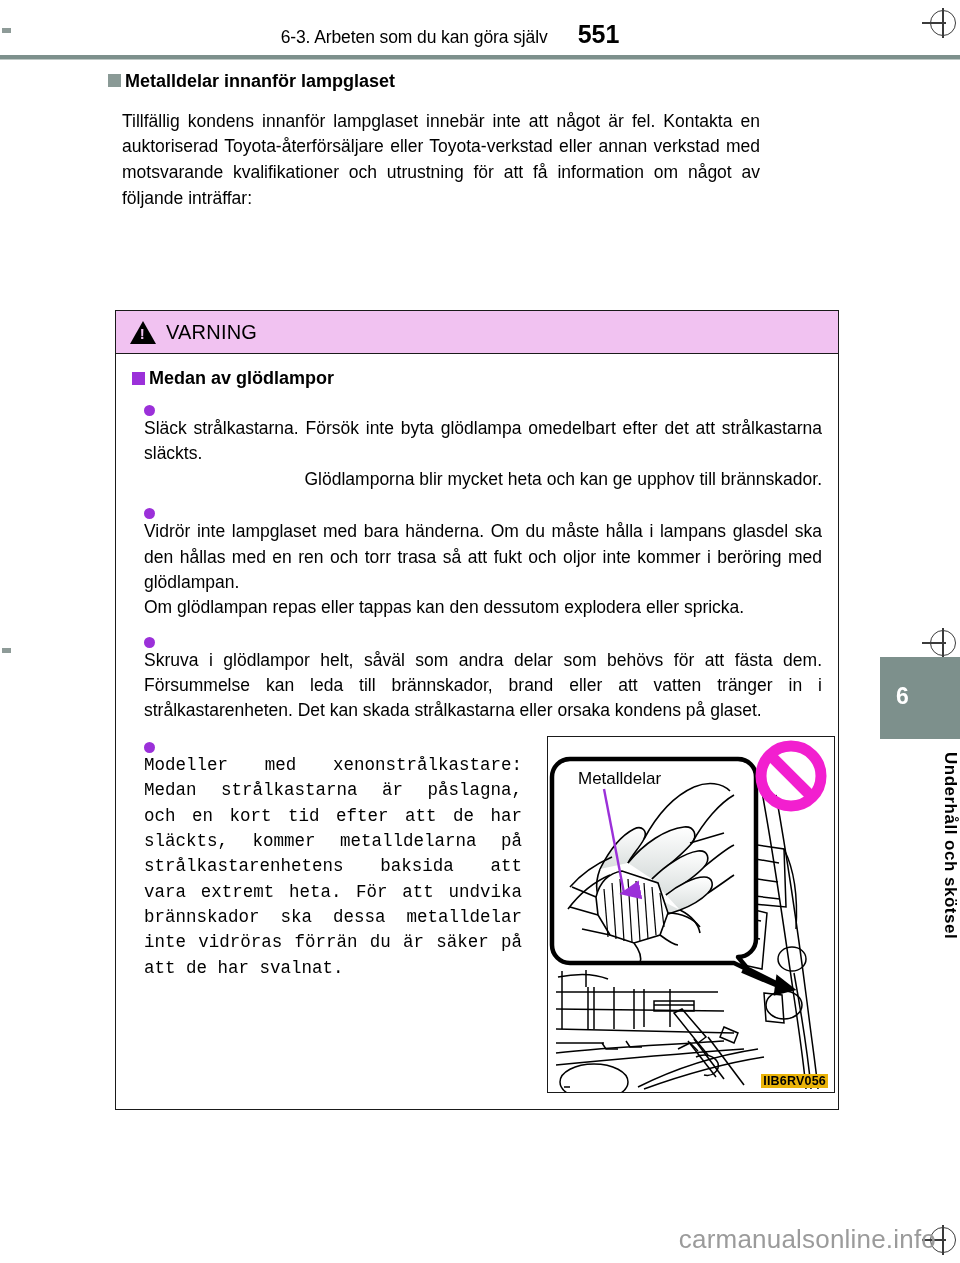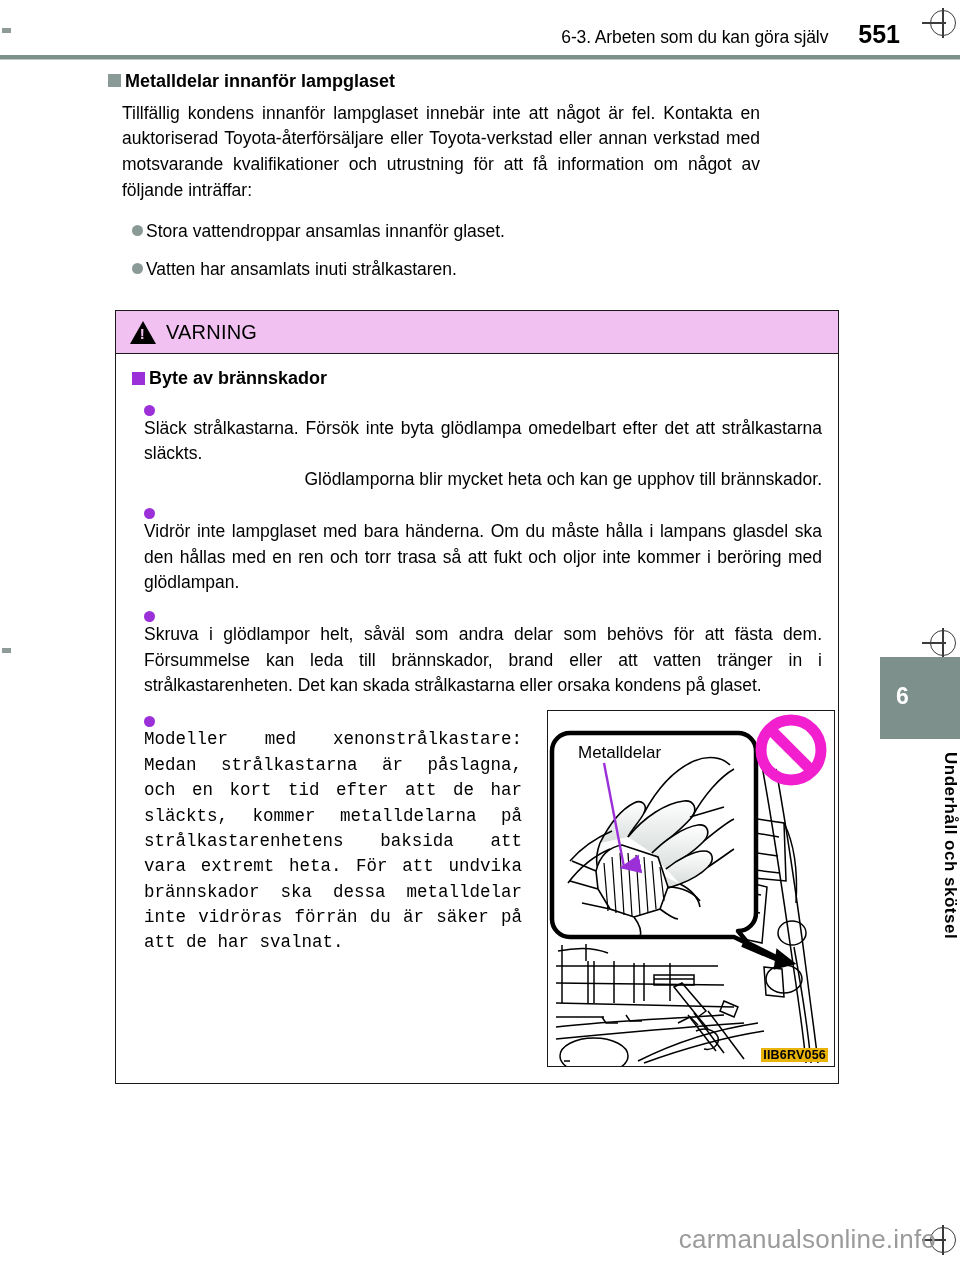--- a/index.html
+++ b/index.html
@@ -23,21 +23,21 @@
     top: 0;
     width: 960px;
     height: 56px;
   }
   .header-inner {
     position: absolute;
     left: 0;
     top: 20px;
     width: 900px;
     display: flex;
-    justify-content: flex-end;
+    justify-content: center;
     align-items: baseline;
   }
   .header-section {
     font-size: 17.5px;
     letter-spacing: -0.1px;
     color: #000;
   }
   .header-pageno {
     font-size: 25px;
     font-weight: bold;
@@ -126,21 +126,21 @@
   .sq-bullet.violet {
     background: #9b30d9;
   }
   .sec-heading-text {
     font-size: 18px;
     font-weight: bold;
     line-height: 1.25;
   }
 
   .para {
-    margin: 8px 100px 0 122px;
+    margin: 16px 100px 0 122px;
     font-size: 17.5px;
     line-height: 1.47;
     text-align: justify;
     text-justify: inter-word;
   }
 
   .dot-list {
     margin: 16px 0 0 132px;
   }
   .dot-item {
@@ -362,61 +362,52 @@
 
 <div class="content">
 
   <div class="sec-heading">
     <span class="sq-bullet"></span>
     <span class="sec-heading-text">Metalldelar innanför lampglaset</span>
   </div>
 
   <div class="para">Tillfällig kondens innanför lampglaset innebär inte att något är fel. Kontakta en auktoriserad Toyota-återförsäljare eller Toyota-verkstad eller annan verkstad med motsvarande kvalifikationer och utrustning för att få information om något av följande inträffar:</div>
 
-  <div class="dot-list">
-    <div class="dot-item">
-      <span class="dot"></span>
-      <span>Stora vattendroppar ansamlas innanför glaset.</span>
-    </div>
-    <div class="dot-item">
-      <span class="dot"></span>
-      <span>Vatten har ansamlats inuti strålkastaren.</span>
-    </div>
-  </div>
 
 </div>
 
 <div class="warn-box">
 
   <div class="warn-title">
     <span class="warn-tri"></span>
     <span class="warn-title-text">VARNING</span>
   </div>
 
   <div class="warn-body">
 
     <div class="warn-sub">
       <span class="sq-bullet violet"></span>
-      <span class="warn-sub-text">Byte av brännskador</span>
+      <span class="warn-sub-text">Medan av glödlampor</span>
     </div>
 
     <div class="warn-list">
 
       <div class="warn-item">
         <span class="dot violet"></span>
         <div class="warn-item-body">
           <p>Släck strålkastarna. Försök inte byta glödlampa omedelbart efter det att strålkastarna släckts.</p>
           <p class="nojust">Glödlamporna blir mycket heta och kan ge upphov till brännskador.</p>
         </div>
       </div>
 
       <div class="warn-item">
         <span class="dot violet"></span>
         <div class="warn-item-body">
           <p>Vidrör inte lampglaset med bara händerna. Om du måste hålla i lampans glasdel ska den hållas med en ren och torr trasa så att fukt och oljor inte kommer i beröring med glödlampan.</p>
+          <p>Om glödlampan repas eller tappas kan den dessutom explodera eller spricka.</p>
         </div>
       </div>
 
       <div class="warn-item">
         <span class="dot violet"></span>
         <div class="warn-item-body">
           <p>Skruva i glödlampor helt, såväl som andra delar som behövs för att fästa dem. Försummelse kan leda till brännskador, brand eller att vatten tränger in i strålkastarenheten. Det kan skada strålkastarna eller orsaka kondens på glaset.</p>
         </div>
       </div>
 

